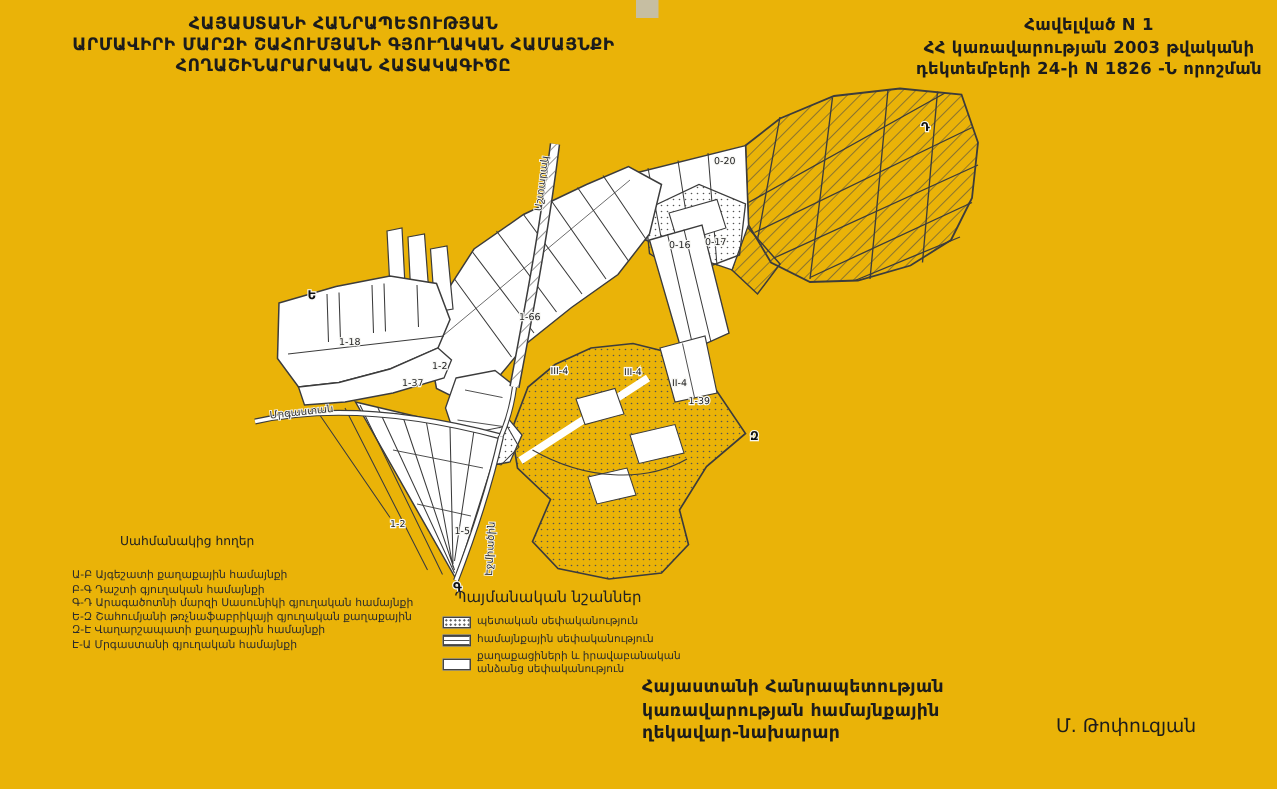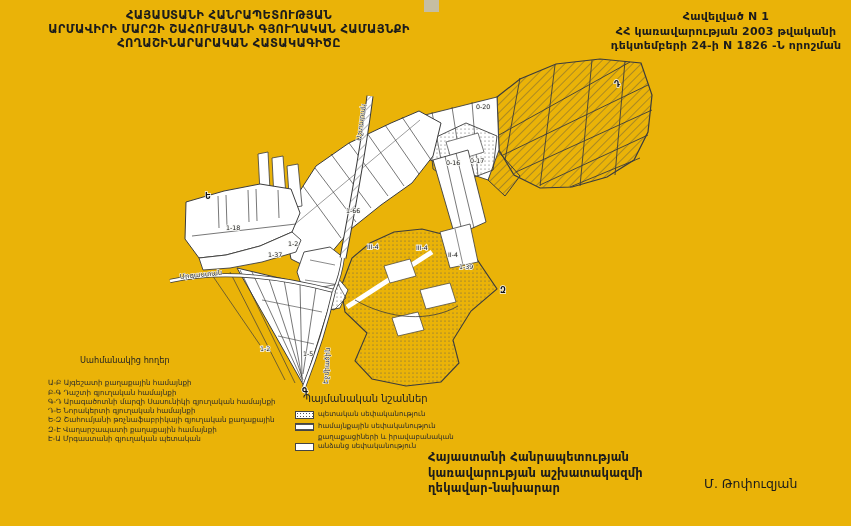--- a/index.html
+++ b/index.html
@@ -6,21 +6,21 @@
   .page{position:relative;width:851px;height:526px;background:#eab308;overflow:hidden;
         font-family:"DejaVu Sans",sans-serif;color:#1c1c1c}
   .hdr{position:absolute;text-align:center;font-weight:bold}
   .hdr-title{left:8px;top:8px;width:442px;font-size:11.5px;line-height:14px;letter-spacing:.3px}
   .hdr-annex{left:580px;top:10px;width:292px;font-size:11px;line-height:14.5px;letter-spacing:.2px}
   .map-svg{position:absolute;left:0;top:0}
   .legend-borders{position:absolute;left:48px;top:356px;font-size:7.2px;line-height:9.3px;color:#2b2b2b}
   .lb-title{font-size:8.2px;margin-left:32px;margin-bottom:13px;color:#222}
   .legend-symbols{position:absolute;left:295px;top:394px;width:180px;font-size:7px;line-height:9px;color:#2b2b2b}
   .ls-title{font-size:10px;margin-left:8px;margin-bottom:7px;color:#222}
-  .ls-item{display:flex;gap:4px;margin-bottom:2.5px;align-items:flex-end}
+  .ls-item{display:flex;gap:4px;margin-bottom:2.5px;align-items:center}
   .sw{flex:0 0 auto;width:17px;height:6px;border:1px solid #444;background:#fff;margin-top:1px}
   .sw-dots{background-image:radial-gradient(#555 .6px,transparent .7px);background-size:3px 3px}
   .sw-lines{background-image:repeating-linear-gradient(180deg,#555 0,#555 .7px,transparent .7px,transparent 2.6px)}
   .sig{position:absolute;left:428px;top:450px;font-weight:bold;font-size:11.5px;line-height:15.5px;letter-spacing:.2px}
   .sig-name{position:absolute;left:704px;top:476px;font-weight:normal;font-size:12.5px}
   .artifact{position:absolute;left:424px;top:0;width:15px;height:12px;background:#bfbfbd;opacity:.85}
   svg text{font-family:"DejaVu Sans",sans-serif}
   .plbl{font-size:6.3px;fill:#222;paint-order:stroke;stroke:#f7f7f4;stroke-width:1.6px}
   .blet{font-size:8px;font-weight:bold;fill:#111;paint-order:stroke;stroke:#f7f7f4;stroke-width:1.5px}
   .rlbl{font-size:6.8px;fill:#333;paint-order:stroke;stroke:#f7f7f4;stroke-width:1.2px}
@@ -155,42 +155,41 @@
     <text class="blet" x="302" y="394">Գ</text>
     <text class="blet" x="500" y="293">Զ</text>
     <text class="blet" x="614" y="87">Դ</text>
   </svg>
 
   <div class="legend-borders">
     <div class="lb-title">Սահմանակից հողեր</div>
     <div>Ա-Բ Այգեշատի քաղաքային համայնքի</div>
     <div>Բ-Գ Դաշտի գյուղական համայնքի</div>
     <div>Գ-Դ Արագածոտնի մարզի Սասունիկի գյուղական համայնքի</div>
-    <div>Դ-Ե Նորակերտի գյուղական համայնքի</div>
     <div>Ե-Զ Շահումյանի թռչնաֆաբրիկայի գյուղական քաղաքային</div>
     <div>Զ-Է Վաղարշապատի քաղաքային համայնքի</div>
-    <div>Է-Ա Մրգաստանի գյուղական պետական</div>
+    <div>Է-Ա Մրգաստանի գյուղական համայնքի</div>
   </div>
 
   <div class="legend-symbols">
     <div class="ls-title">Պայմանական նշաններ</div>
     <div class="ls-item">
       <span class="sw sw-dots"></span>
       <span>պետական սեփականություն</span>
     </div>
     <div class="ls-item">
       <span class="sw sw-lines"></span>
       <span>համայնքային սեփականություն</span>
     </div>
     <div class="ls-item">
       <span class="sw"></span>
       <span>քաղաքացիների և իրավաբանական անձանց սեփականություն</span>
     </div>
   </div>
 
   <div class="sig">
     <div>Հայաստանի Հանրապետության</div>
-    <div>կառավարության աշխատակազմի</div>
+    <div>կառավարության համայնքային</div>
     <div>ղեկավար-նախարար</div>
   </div>
   <div class="sig-name">Մ. Թոփուզյան</div>
 
 </div>
 
 </body></html>

